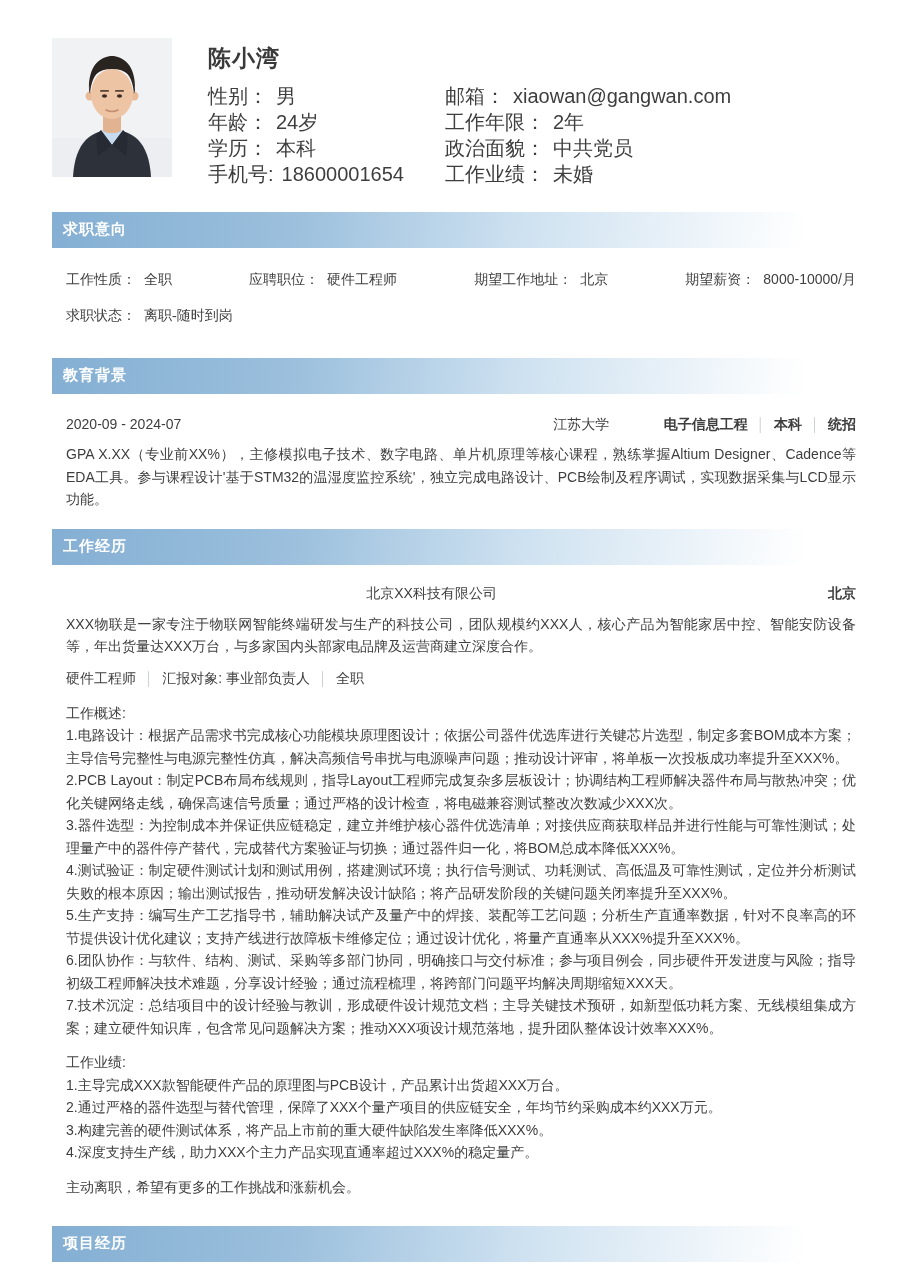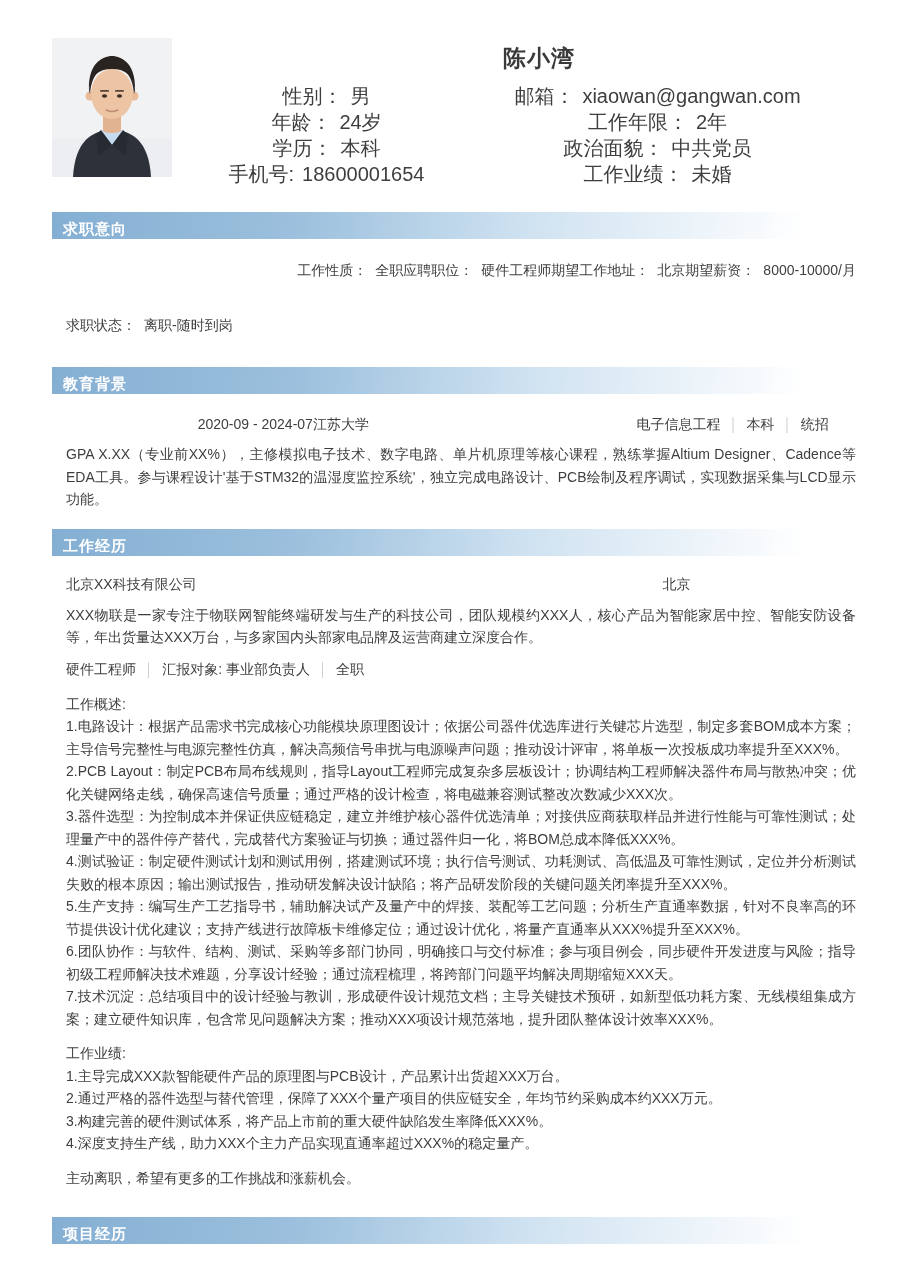--- a/index.html
+++ b/index.html
@@ -9,56 +9,56 @@
     overflow: hidden;
     background: #ffffff;
     font-family: "Liberation Sans", "DejaVu Sans", sans-serif;
     color: #3e3e3e;
   }
   .page { width: 818px; margin-left: 52px; padding-top: 38px; }
 
   
   .header { display: flex; }
   .photo { width: 120px; height: 139px; flex: 0 0 120px; overflow: hidden; }
-  .person { margin-left: 36px; padding-top: 5px; flex: 1; text-align: center; }
+  .person { margin-left: 36px; padding-top: 5px; flex: 1; }
   .name { font-size: 23px; font-weight: bold; color: #3a3a3a; letter-spacing: 1px; }
   .info-grid {
     margin-top: 15px;
     display: grid;
     grid-template-columns: 237px auto;
     row-gap: 11px;
     font-size: 20px;
     line-height: 15px;
   }
   .lbl { margin-right: 8px; }
 
   
   .section-bar {
-    height: 27px;
+    height: 36px;
     line-height: 33px;
     padding-left: 11px;
     color: #ffffff;
     font-size: 15px;
     font-weight: bold;
     letter-spacing: 1px;
     background: linear-gradient(96deg, #84afd3 0%, #9cc0dd 30%, #cfe2f1 58%, #ffffff 92%);
   }
   .mt-bar1 { margin-top: 30px; }
   .mt-bar2 { margin-top: 31px; }
   .mt-bar3 { margin-top: 18px; }
   .mt-bar4 { margin-top: 28px; }
 
   
   .row { padding: 0 14px; font-size: 14px; line-height: 22px; }
-  .intent-row { display: flex; justify-content: flex-end; margin-top: 20px; }
-  .intent-row2 { margin-top: 33px; }
+  .intent-row { display: flex; justify-content: space-between; margin-top: 20px; }
+  .intent-row2 { margin-top: 15px; font-family: Liberation Serif, serif; }
   .triple-row { display: flex; margin-top: 19px; }
-  .triple-row .c1 { flex: 1; text-align: right; }
-  .triple-row .c2 { flex: 1.2; text-align: left; }
-  .triple-row .c3 { flex: 1; text-align: center; }
+  .triple-row .c1 { flex: 1; text-align: left; }
+  .triple-row .c2 { flex: 1.2; text-align: right; }
+  .triple-row .c3 { flex: 1; text-align: right; font-weight: bold; }
   .para {
     padding: 0 14px;
     font-size: 14px;
     line-height: 22.5px;
     text-align: justify;
   }
   .edu-para { margin-top: 7px; }
   .work-row { margin-top: 17px; }
   .intro-para { margin-top: 9px; }
   .role-row { margin-top: 9px; }

